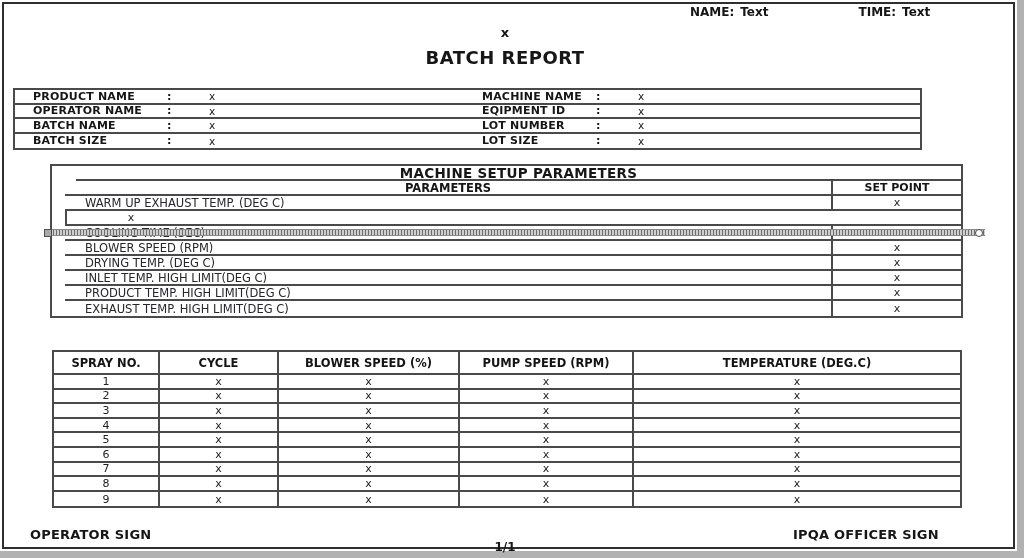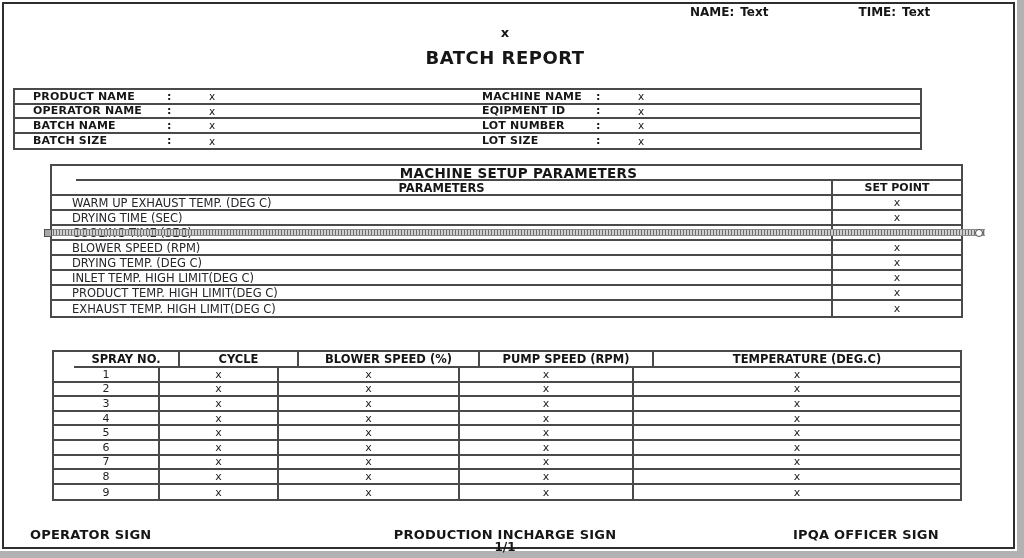--- a/index.html
+++ b/index.html
@@ -28,21 +28,21 @@
   .info-row { display:flex; align-items:center; height:14.5px; border-bottom:2px solid #4a4a4a; font-size:11px; }
   .info-row:last-child { border-bottom:none; }
   .info-row .lbl { font-weight:bold; padding-left:18px; width:152px; letter-spacing:0.2px; }
   .info-right .info-row .lbl { width:132px; }
   .info-row .colon { font-weight:bold; width:42px; }
   .info-row .val { font-size:10.5px; }
 
   
   .setup-table { position:absolute; left:50px; top:164px; width:913px; border:2px solid #4a4a4a; background:#fff; }
   .setup-title { height:15px; border-bottom:2px solid #4a4a4a; text-align:center; font-weight:bold; font-size:13.5px; line-height:15px; letter-spacing:0.3px;margin-left:24px; }
-  .setup-row { display:flex; border-bottom:2px solid #4a4a4a; height:15px; }
+  .setup-row { display:flex; border-bottom:2px solid #4a4a4a; height:15px;margin-left:13px; }
   .setup-row:last-child { border-bottom:none; }
   .setup-param { flex:1 1 auto; display:flex; align-items:center; font-size:11.5px; color:#26262b; padding-left:20px; }
   .setup-sp { width:130px; border-left:2px solid #4a4a4a; display:flex; align-items:center; justify-content:center; font-size:11px; color:#26262b; }
   .setup-head .setup-param { justify-content:center; padding-left:0; font-weight:bold; color:#161616; }
   .setup-head .setup-sp { font-weight:bold; color:#161616; }
 
   
   .divider-line { position:absolute; left:47px; top:229px; width:938px; height:7px;
     background:repeating-linear-gradient(90deg,#6c6c6c 0 1px,#cfcfcf 1px 3px);
     border-top:1px solid #8a8a8a; border-bottom:1px solid #8a8a8a; }
@@ -50,21 +50,21 @@
   .handle-left { left:44px; top:229px; width:8px; height:8px; background:#a8a8a8; border:1px solid #4f4f4f; }
   .handle-right { left:975px; top:229px; width:8px; height:8px; background:#ffffff; border:1px solid #4f4f4f; border-radius:50%; }
 
   
   .spray-table { position:absolute; left:52px; top:350px; width:910px; border:2px solid #4a4a4a; background:#fff; }
   .spray-row { display:flex; height:14.6px; border-bottom:2px solid #4a4a4a; }
   .spray-row:last-child { border-bottom:none; }
   .spray-cell { display:flex; align-items:center; justify-content:center; font-size:11px; color:#222; border-left:2px solid #4a4a4a; }
   .spray-cell:first-child { border-left:none; }
   .c0 { width:104px; } .c1 { width:119px; } .c2 { width:181px; } .c3 { width:174px; } .c4 { flex:1 1 auto; }
-  .spray-head { height:16px;margin-left:20px; }
+  .spray-head { height:23px; }
   .spray-head .spray-cell { font-weight:bold; font-size:11.5px; color:#141414; }
 
   
   .sign { position:absolute; top:527px; font-weight:bold; font-size:13px; letter-spacing:0.2px; }
   .sign-operator { left:30px; }
   .sign-production { left:0; right:14px; text-align:center; }
   .sign-ipqa { left:793px; }
   .page-num { position:absolute; top:540px; left:0; right:14px; text-align:center; font-weight:bold; font-size:12px; }
 </style>
 </head>
@@ -138,21 +138,20 @@
     <div class="setup-title">MACHINE SETUP PARAMETERS</div>
     <div class="setup-row setup-head">
       <div class="setup-param">PARAMETERS</div>
       <div class="setup-sp">SET POINT</div>
     </div>
     <div class="setup-row">
       <div class="setup-param">WARM UP EXHAUST TEMP. (DEG C)</div>
       <div class="setup-sp">x</div>
     </div>
     <div class="setup-row">
-      <div class="setup-param">DRYING TIME (SEC)</div>
       <div class="setup-sp">x</div>
     </div>
     <div class="setup-row">
       <div class="setup-param">COOLING TIME (SEC)</div>
       <div class="setup-sp">x</div>
     </div>
     <div class="setup-row">
       <div class="setup-param">BLOWER SPEED (RPM)</div>
       <div class="setup-sp">x</div>
     </div>
@@ -245,16 +244,15 @@
     <div class="spray-row">
       <div class="spray-cell c0">9</div>
       <div class="spray-cell c1">x</div>
       <div class="spray-cell c2">x</div>
       <div class="spray-cell c3">x</div>
       <div class="spray-cell c4">x</div>
     </div>
   </div>
 
   <div class="sign sign-operator">OPERATOR SIGN</div>
-  <div class="sign sign-production">PRODUCTION INCHARGE SIGN</div>
   <div class="sign sign-ipqa">IPQA OFFICER SIGN</div>
   <div class="page-num">1/1</div>
 </div>
 
 </body></html>

